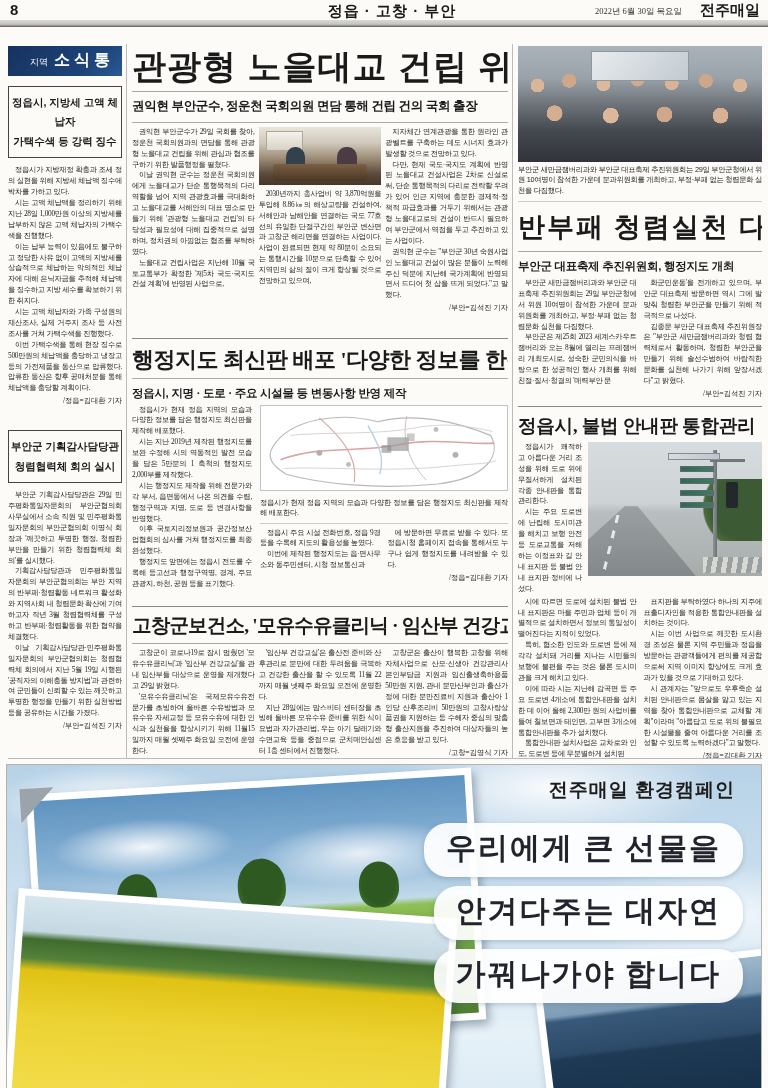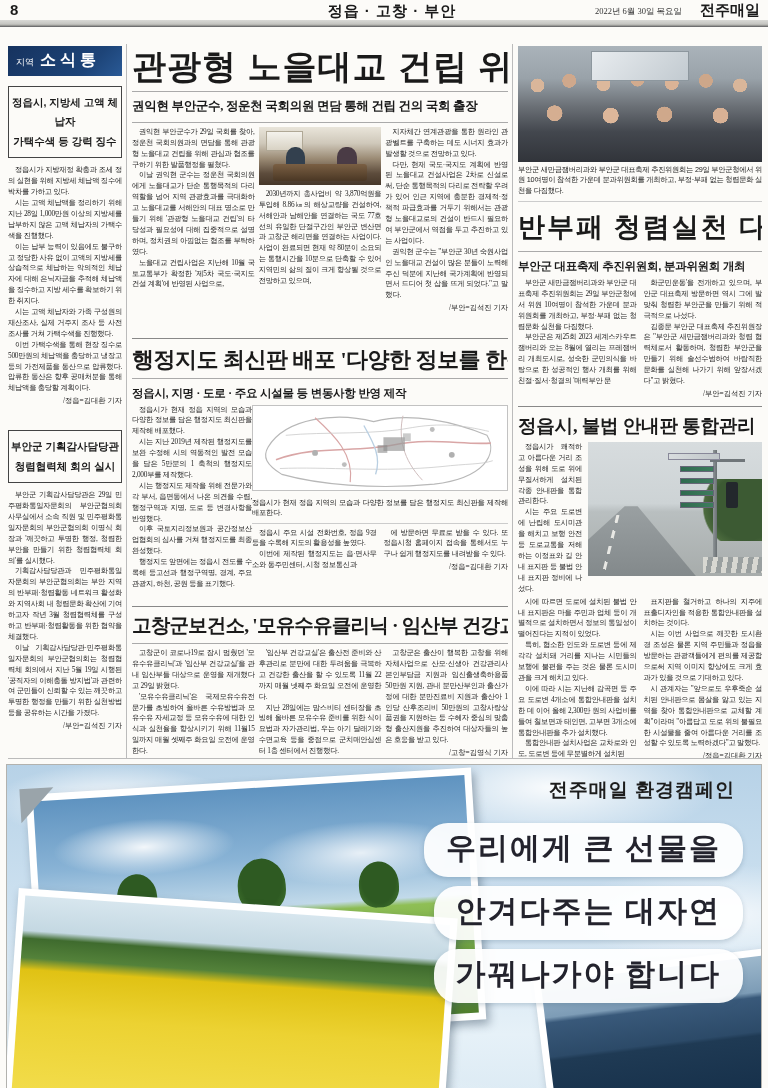--- a/index.html
+++ b/index.html
@@ -19,21 +19,21 @@
     background:linear-gradient(180deg,#d9d9d6 0%,#c4c4c0 60%,#8a8a88 85%,#55555a 100%); }
   
   .btxt p { margin:0; text-indent:7px; text-align:justify; font-size:7.3px; line-height:10.9px; letter-spacing:-0.25px; color:#222; }
   .byline { font-size:7.3px; text-align:right; line-height:11px; color:#222; margin-top:1px; }
   .thin-rule { border-top:1px solid #aaa; margin:4px 0; }
   .vline { position:absolute; top:44px; height:714px; width:1px; background:#bbb; }
   .v1 { left:126px; } .v2 { left:512px; }
   .hline { position:absolute; height:1px; background:#888; }
   
   .sidebar { position:absolute; left:8px; top:46px; width:114px; height:700px; overflow:hidden; }
-  .badge { display:flex; align-items:baseline; gap:6px; background:linear-gradient(135deg,#16335f 0%,#1d4478 70%,#2a5a96 100%); color:#fff; padding:4px 8px 5px; }
+  .badge { display:flex; align-items:baseline; gap:6px; background:linear-gradient(135deg,#16335f 0%,#1d4478 70%,#2a5a96 100%); color:#fff; padding:4px 8px 5px;justify-content:flex-end; }
   .badge .b-sm { font-family:"Liberation Sans",sans-serif; font-size:9px; }
   .badge .b-lg { font-family:"Liberation Sans",sans-serif; font-size:16px; font-weight:900; letter-spacing:4px; }
   .side-title { border:1px solid #444; margin:10px 0 7px; padding:6px 2px; text-align:center;
     font-family:"Liberation Sans",sans-serif; font-weight:bold; font-size:10.5px; line-height:1.85; }
   .side-gap { height:14px; }
   
   .main-art { position:absolute; left:132px; top:46px; width:376px; height:290px; overflow:hidden; }
   .main-art h1 { font-family:"Liberation Sans",sans-serif; font-size:34px; font-weight:900; letter-spacing:1px; line-height:1.2; white-space:nowrap; }
   .main-art .subhead { font-size:12.5px; font-weight:bold; letter-spacing:-0.3px; padding:2px 0 3px; }
   .cols3 { display:flex; gap:4px; }
@@ -44,21 +44,21 @@
   .meeting-photo { width:100%; height:58px; margin-bottom:4px;
     background:linear-gradient(180deg,#e9e5da 0%,#cfc8ba 28%,#9a8a74 55%,#5d4c3c 80%,#463729 100%); }
   .meeting-photo .m-window { position:absolute; left:6%; top:8%; width:30%; height:34%; background:linear-gradient(180deg,#f4f2ec,#d8d2c4); border:1px solid #b0a896; }
   .meeting-photo .m-desk { position:absolute; left:12%; bottom:6%; width:76%; height:30%; background:linear-gradient(180deg,#7a5f43,#4a3724); border-radius:3px; }
   .meeting-photo .m-fig1 { position:absolute; left:22%; bottom:28%; width:16%; height:38%; background:#33404e; border-radius:45% 45% 8% 8%; }
   .meeting-photo .m-fig2 { position:absolute; right:20%; bottom:28%; width:16%; height:38%; background:#4a3b45; border-radius:45% 45% 8% 8%; }
   
   .map-art { position:absolute; left:132px; top:346px; width:376px; height:258px; overflow:hidden; }
   .map-art h2 { font-size:22px; font-weight:bold; letter-spacing:-0.5px; line-height:1.25; white-space:nowrap; }
   .kicker { font-family:"Liberation Sans",sans-serif; font-size:11.5px; font-weight:bold; padding:3px 0 4px; letter-spacing:-0.3px; }
-  .map-row { display:flex; }
+  .map-row { display:flex; gap:8px; }
   .map-row .left { width:120px; flex:none; }
   .map-row .right { flex:1; min-width:0; }
   .map-img { width:100%; height:86px; border:1px solid #c2c2c2; background:#fff; }
   .map-caption { font-family:"Liberation Sans",sans-serif; font-size:7.3px; line-height:10.5px; letter-spacing:-0.25px; padding:3px 0 4px; border-bottom:1px solid #ccc; margin-bottom:4px; text-align:justify; }
   
   .health-art { position:absolute; left:132px; top:612px; width:376px; height:146px; overflow:hidden; }
   .health-art h2 { font-size:19.5px; font-weight:bold; letter-spacing:-0.8px; white-space:nowrap; }
   
   .rightcol { position:absolute; left:518px; top:46px; width:244px; height:712px; overflow:hidden; }
   .group-photo { width:100%; height:116px;
@@ -278,21 +278,21 @@
 
   <section class="rightcol">
     <div class="photo group-photo">
       <div class="g-screen"></div>
     </div>
     <div class="photo-caption">부안군 새만금잼버리과와 부안군 대표축제 추진위원회는 29일 부안군청에서 위원 10여명이 참석한 가운데 분과위원회를 개최하고, 부정·부패 없는 청렴문화 실천을 다짐했다.</div>
 
     <div>
       <h2 class="anti">반부패 청렴실천 다짐</h2>
       <div class="thin-rule"></div>
-      <div class="kicker">부안군 대표축제 추진위원회, 분과위원회 개최</div>
+      <div class="kicker">부안군 대표축제 추진위원회, 행정지도 개최</div>
       <div class="cols2">
         <div class="col btxt">
             <p>부안군 새만금잼버리과와 부안군 대표축제 추진위원회는 29일 부안군청에서 위원 10여명이 참석한 가운데 분과위원회를 개최하고, 부정·부패 없는 청렴문화 실천을 다짐했다.</p>
             <p>부안군은 제25회 2023 세계스카우트잼버리와 오는 8월에 열리는 프레잼버리 개최도시로, 성숙한 군민의식을 바탕으로 한 성공적인 행사 개최를 위해 친절·질서·청결의 '매력부안 문</p>
           </div>
         <div class="col">
           <div class="btxt">
               <p>화군민운동'을 전개하고 있으며, 부안군 대표축제 방문하면 역시 그에 발맞춰 청렴한 부안군을 만들기 위해 적극적으로 나섰다.</p>
               <p>김종문 부안군 대표축제 추진위원장은 "부안군 새만금잼버리과와 청렴 협력체로서 활동하며, 청렴한 부안군을 만들기 위해 솔선수범하여 바람직한 문화를 실천해 나가기 위해 앞장서겠다"고 밝혔다.</p>
             </div>
@@ -327,21 +327,21 @@
       </div>
       <div class="cols2">
         <div class="col btxt">
             <p>시에 따르면 도로에 설치된 불법 안내 표지판은 마을 주민과 업체 등이 개별적으로 설치하면서 정보의 통일성이 떨어진다는 지적이 있었다.</p>
             <p>특히, 협소한 인도와 도로변 등에 제각각 설치돼 거리를 지나는 시민들의 보행에 불편을 주는 것은 물론 도시미관을 크게 해치고 있다.</p>
             <p>이에 따라 시는 지난해 감곡면 등 주요 도로변 4개소에 통합안내판을 설치한 데 이어 올해 2,300만 원의 사업비를 들여 칠보면과 태인면, 고부면 3개소에 통합안내판을 추가 설치했다.</p>
             <p>통합안내판 설치사업은 교차로와 인도, 도로변 등에 무분별하게 설치된</p>
           </div>
         <div class="col">
           <div class="btxt">
-              <p>표지판을 철거하고 하나의 지주에 표출디자인을 적용한 통합안내판을 설치하는 것이다.</p>
+              <p>표지판을 부탁하였다 하나의 지주에 표출디자인을 적용한 통합안내판을 설치하는 것이다.</p>
               <p>시는 이번 사업으로 깨끗한 도시환경 조성은 물론 지역 주민들과 정읍을 방문하는 관광객들에게 편의를 제공함으로써 지역 이미지 향상에도 크게 효과가 있을 것으로 기대하고 있다.</p>
               <p>시 관계자는 "앞으로도 우후죽순 설치된 안내판으로 몸살을 앓고 있는 지역을 찾아 통합안내판으로 교체할 계획"이라며 "아름답고 도로 위의 불필요한 시설물을 줄여 아름다운 거리를 조성할 수 있도록 노력하겠다"고 말했다.</p>
             </div>
           <div class="byline">/정읍=김대환 기자</div>
         </div>
       </div>
     </div>
   </section>
 
   <section class="campaign">

